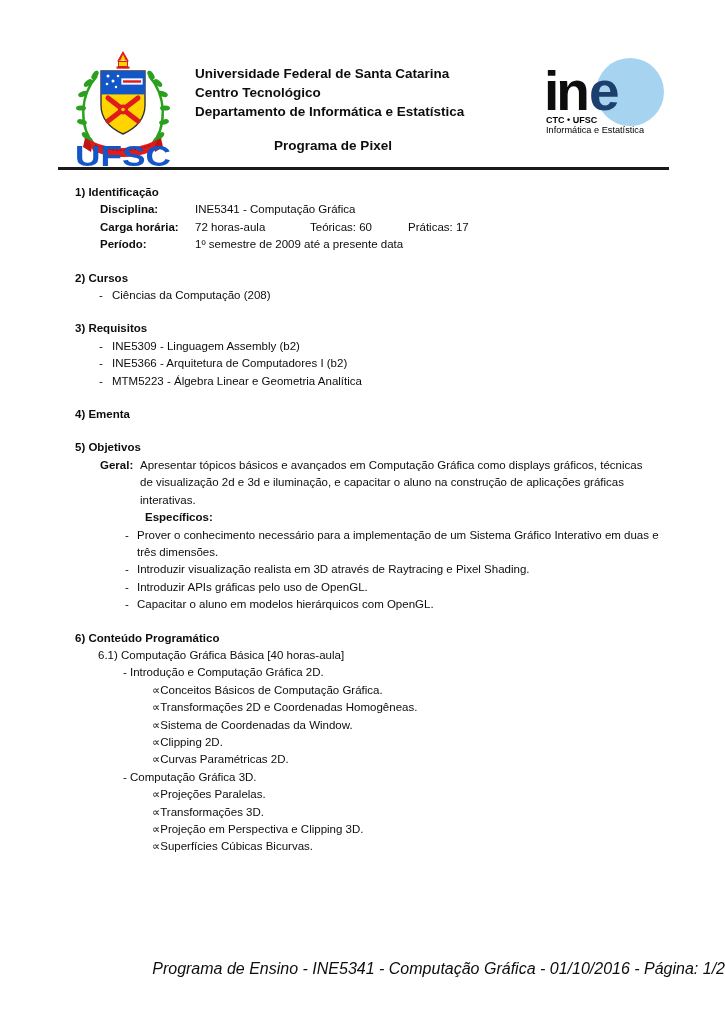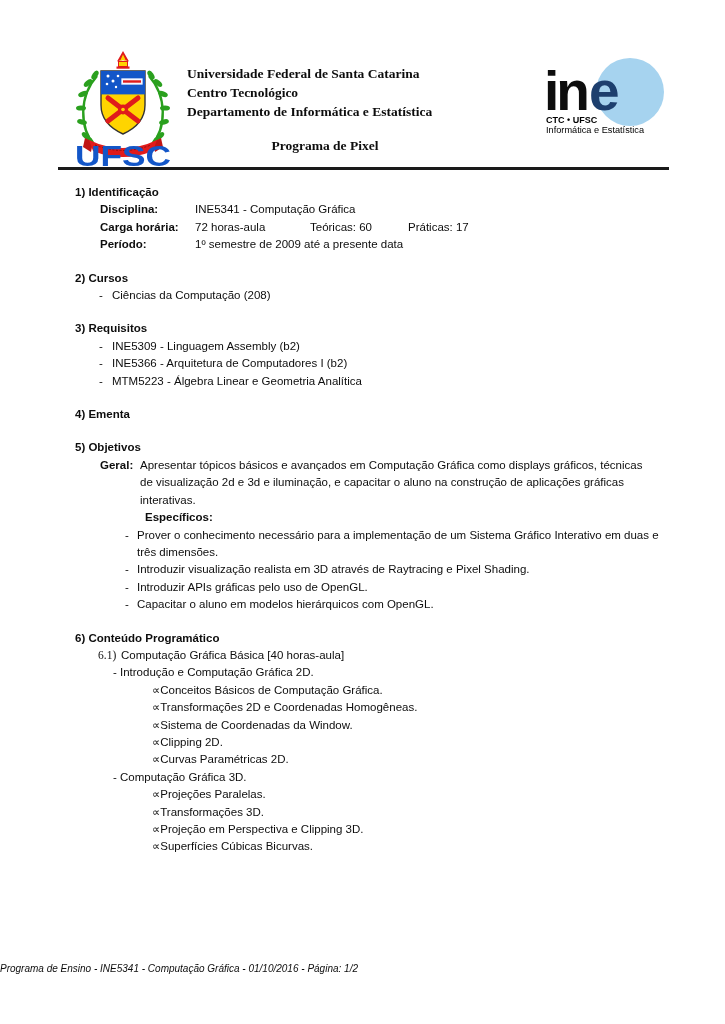--- a/index.html
+++ b/index.html
@@ -4,47 +4,47 @@
 <style>
   * { margin:0; padding:0; box-sizing:border-box; }
   html,body { background:#ffffff; }
   .page {
     position:relative; width:725px; height:1024px; background:#ffffff;
     font-family:"Liberation Sans", sans-serif; color:#0d0d0d;
     font-size:11.5px; line-height:17.4px; overflow:hidden;
   }
   
   .ufsc-logo { position:absolute; left:71px; top:50px; width:104px; height:118px; }
-  .header-text { position:absolute; left:187px; top:64px; width:276px; font-weight:bold; font-size:13.5px; line-height:19px; white-space:nowrap;font-family:Liberation Serif, serif; }
+  .header-text { position:absolute; left:195px; top:64px; width:276px; font-weight:bold; font-size:13.5px; line-height:19px; white-space:nowrap; }
   .doc-title { margin-top:15px; text-align:center; white-space:nowrap; }
   .ine-logo { position:absolute; left:544px; top:58px; width:122px; height:76px; }
   .rule { position:absolute; top:167px; left:58px; width:611px; height:3px; background:#1a1a1a; }
   
   .content { position:absolute; top:184px; left:75px; width:596px; }
   .sec { margin-bottom:16px; }
   .sec-title { font-weight:bold; }
   .id-row { margin-left:25px; }
   .id-label { display:inline-block; width:95px; font-weight:bold; }
   .id-col1 { display:inline-block; width:115px; }
   .id-col2 { display:inline-block; width:98px; }
   .dash-item { margin-left:24px; }
   .dash-item .marker { display:inline-block; width:13px; }
   .ementa-text { margin-left:22px; width:571px; text-align:justify; }
   .geral { position:relative; margin-left:65px; width:505px; }
   .geral-label { position:absolute; left:-40px; top:0; font-weight:bold; }
   .especificos-label { margin-left:25px; font-weight:bold;padding-left:45px; }
   .obj-item { margin-left:62px; width:537px; text-indent:-12px; }
   .obj-item .marker { display:inline-block; width:12px; text-indent:0; }
   .sub-line { margin-left:23px; }
-  .sub-num { display:inline-block; width:23px;font-family:Liberation Serif, serif; }
-  .group-head { margin-left:38px; }
+  .sub-num { display:inline-block; width:23px; }
+  .group-head { margin-left:48px; }
   .group-head .marker { display:inline-block; width:7px; }
   .bullet-line { margin-left:77px; }
   
-  .footer { position:absolute; top:960px; left:0; width:725px; text-align:left; font-style:italic; font-size:10px; }
+  .footer { position:absolute; top:960px; left:0; width:725px; text-align:right; font-style:italic; font-size:16px; }
 </style>
 </head>
 <body>
 
 <div class="page">
 
   <svg class="ufsc-logo" viewBox="0 0 104 118" xmlns="http://www.w3.org/2000/svg">
 
     <g>
       <path d="M52 1 L58 11.5 Q52 8.5 46 11.5 Z" fill="#e01b1b"></path>

